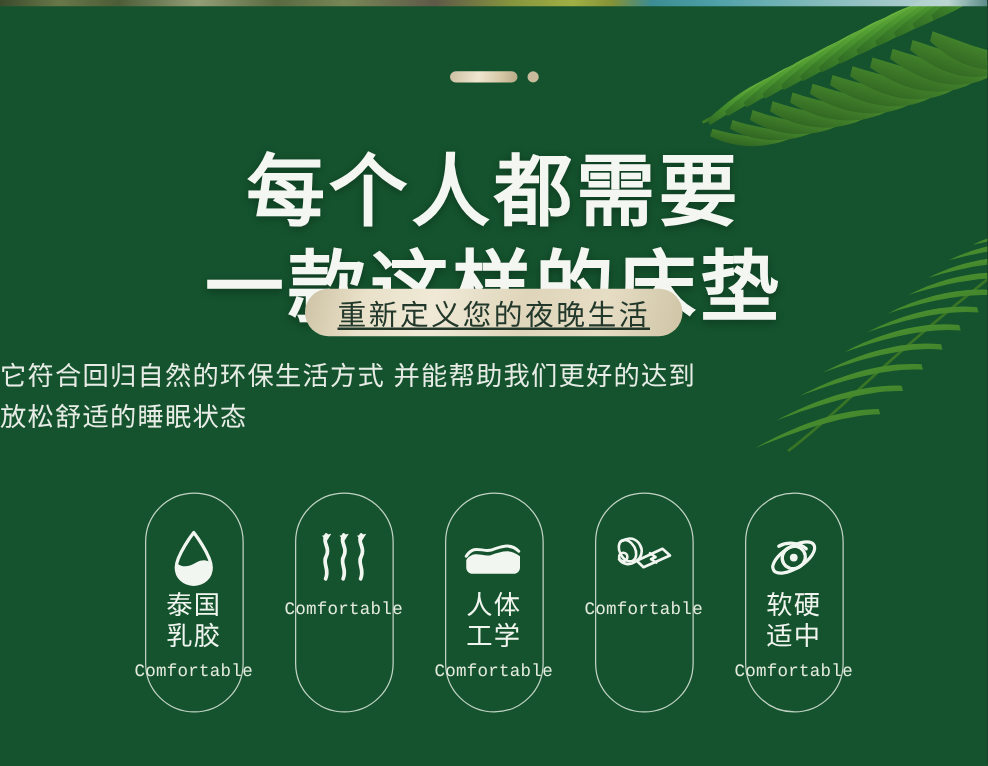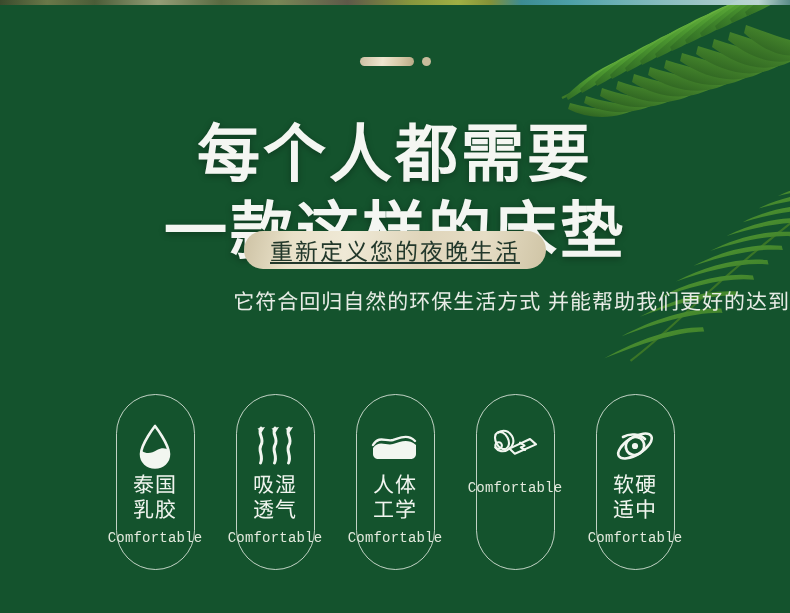--- a/index.html
+++ b/index.html
@@ -124,21 +124,21 @@
     white-space: nowrap;
     text-decoration: underline;
   }
 
   
   .subcopy {
     position: absolute;
     left: 0; right: 0;
     top: 286px;
     z-index: 4;
-    text-align: right;
+    text-align: left;
     color: #e8ece6;
     font-size: 21px;
     line-height: 1.55;
     letter-spacing: 1px;
   }
   .subcopy .line { display: block; }
 
   
   .features {
     position: absolute;
@@ -283,20 +283,21 @@
     <span class="line">每个人都需要</span>
     <span class="line">一款这样的床垫</span>
   </h1>
 
   <div class="pill-wrap">
     <div class="pill">重新定义您的夜晚生活</div>
   </div>
 
   <div class="subcopy">
     <span class="line">它符合回归自然的环保生活方式 并能帮助我们更好的达到</span>
+    <span class="line">放松舒适的睡眠状态</span>
   </div>
 
   <div class="features">
 
     <div class="feature">
       <div class="feature-icon">
         <svg viewBox="0 0 44 46" width="44" height="46">
           <path d="M22 3 C 22 3, 8 21, 8 31 C 8 39, 14.3 44.5, 22 44.5 C 29.7 44.5, 36 39, 36 31 C 36 21, 22 3, 22 3 Z" fill="none" stroke="#f2f6f0" stroke-width="2.6" stroke-linejoin="round"></path>
           <path d="M9 28 C 14 31.5, 19 30, 24 27 C 28.5 24.3, 33 24.6, 35.6 27.4 C 35.9 29, 36 30.5, 36 31 C 36 39, 29.7 44.5, 22 44.5 C 14.3 44.5, 8 39, 8 31 C 8 30.1, 8.4 29, 9 28 Z" fill="#f2f6f0"></path>
         </svg>
@@ -316,24 +317,20 @@
             <path d="M23 4 C 19 10, 27 14, 23 21 C 19.5 27, 26 31, 22.5 39"></path>
             <path d="M37 4 C 33 10, 41 14, 37 21 C 33.5 27, 40 31, 36.5 39"></path>
           </g>
           <g fill="#f2f6f0">
             <path d="M5.5 4.5 L 13 3 L 9.6 8.5 Z"></path>
             <path d="M19.5 4.5 L 27 3 L 23.6 8.5 Z"></path>
             <path d="M33.5 4.5 L 41 3 L 37.6 8.5 Z"></path>
           </g>
         </svg>
       </div>
-      <div class="feature-title">
-        <span class="t-line">吸湿</span>
-        <span class="t-line">透气</span>
-      </div>
       <div class="feature-sub">Comfortable</div>
     </div>
 
     <div class="feature">
       <div class="feature-icon">
         <svg viewBox="0 0 52 34" width="52" height="34">
           <path d="M4 16 C 10 6, 17 13, 24 11 C 32 8.5, 39 5, 46 12" fill="none" stroke="#f2f6f0" stroke-width="2.4" stroke-linecap="round"></path>
           <path d="M4 19 C 10 10.5, 17 17, 24 15 C 32 12.5, 39 9.5, 47 16 L 47 25 C 47 27.8, 44.8 30, 42 30 L 9 30 C 6.2 30, 4 27.8, 4 25 Z" fill="#f2f6f0"></path>
         </svg>
       </div>

